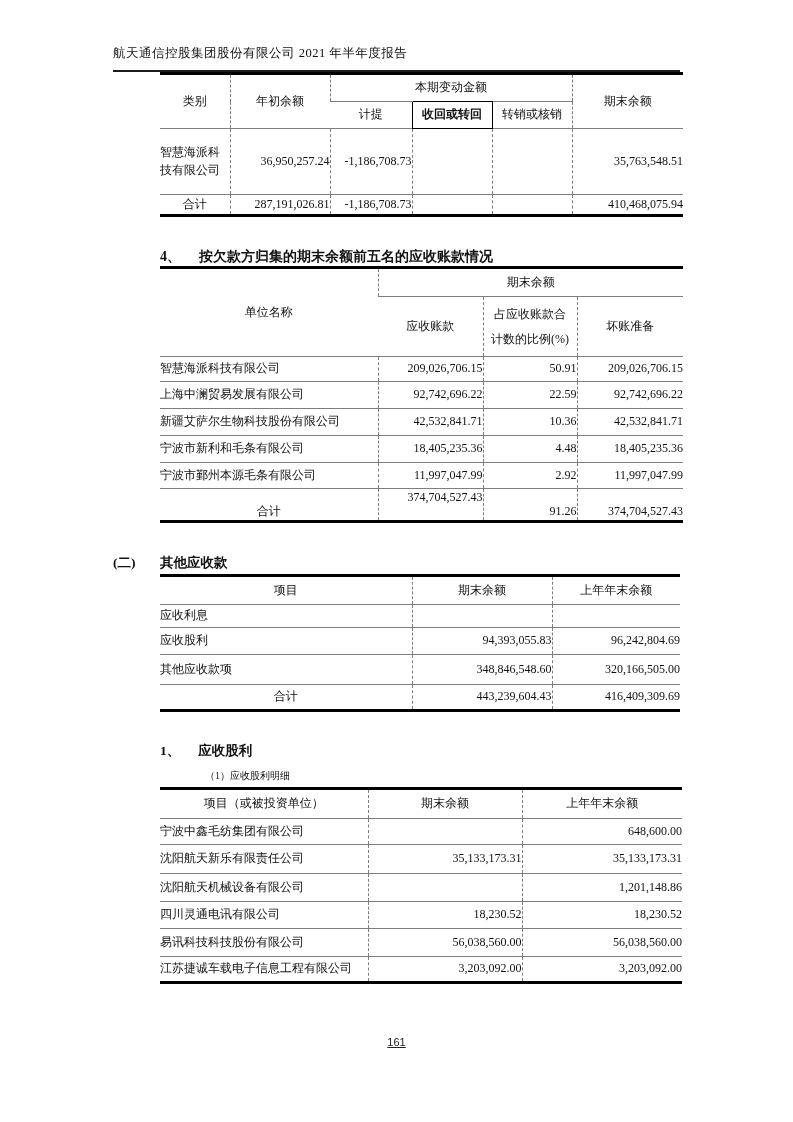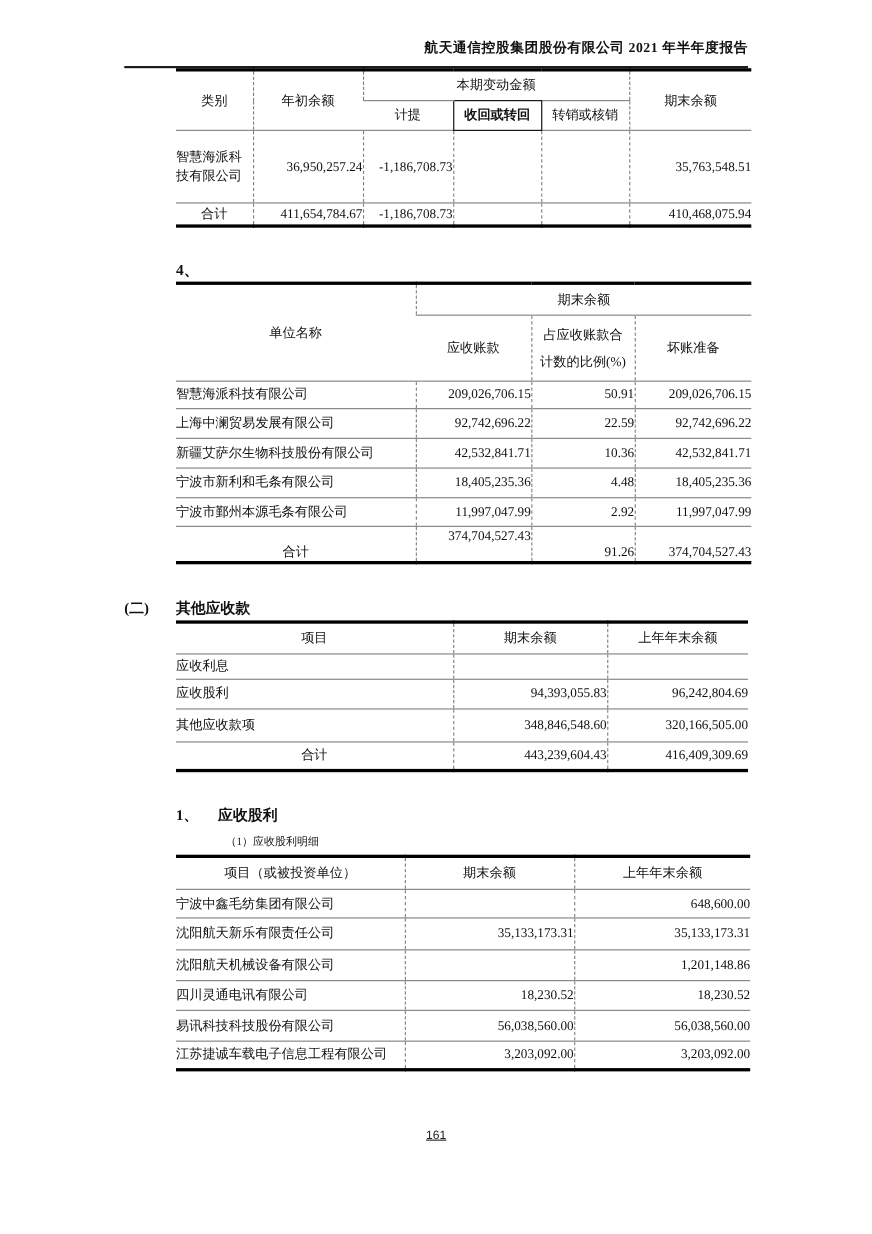--- a/index.html
+++ b/index.html
@@ -3,21 +3,21 @@
 <meta charset="utf-8">
 <style>
   html,body{margin:0;padding:0;background:#ffffff;}
   .page{
     width:793px;height:1122px;background:#fff;position:relative;overflow:hidden;
     font-family:"Liberation Serif","DejaVu Serif",serif;color:#111;
   }
   .content{margin-left:113px;width:567px;}
 
   
-  .doc-header{padding-top:35px;text-align:right;font-size:12.5px;font-weight:bold;letter-spacing:.5px;}
+  .doc-header{padding-top:45px;text-align:left;font-size:12.5px;font-weight:normal;letter-spacing:.5px;}
   .header-rule{margin-top:8px;border-top:2px solid #1c1c1c;height:0;}
 
   
   table.fin{
     border-collapse:collapse;table-layout:fixed;margin-left:47px;
     border-top:3px solid #000;border-bottom:3px solid #000;
     font-size:12px;line-height:1.45;
   }
   table.fin td{
     border-left:1px dashed #7e7e7e;border-top:1px solid #7e7e7e;
@@ -77,31 +77,32 @@
         <tr style="height:66px;">
           <td class="name">智慧海派科技有限公司</td>
           <td class="num">36,950,257.24</td>
           <td class="num">-1,186,708.73</td>
           <td></td>
           <td></td>
           <td class="num">35,763,548.51</td>
         </tr>
         <tr style="height:21px;">
           <td class="ctr">合计</td>
-          <td class="num">411,654,784.67</td>
+          <td class="num">287,191,026.81</td>
           <td class="num">-1,186,708.73</td>
           <td></td>
           <td></td>
           <td class="num">410,468,075.94</td>
         </tr>
       </tbody>
     </table>
 
     <div class="sec-h4">
       <span>4、</span>
+      <span>按欠款方归集的期末余额前五名的应收账款情况</span>
     </div>
 
     <table class="fin" style="width:523px;">
       <colgroup>
         <col style="width:218px">
           <col style="width:105px">
           <col style="width:94px">
           <col style="width:106px">
       </colgroup>
       <tbody>

